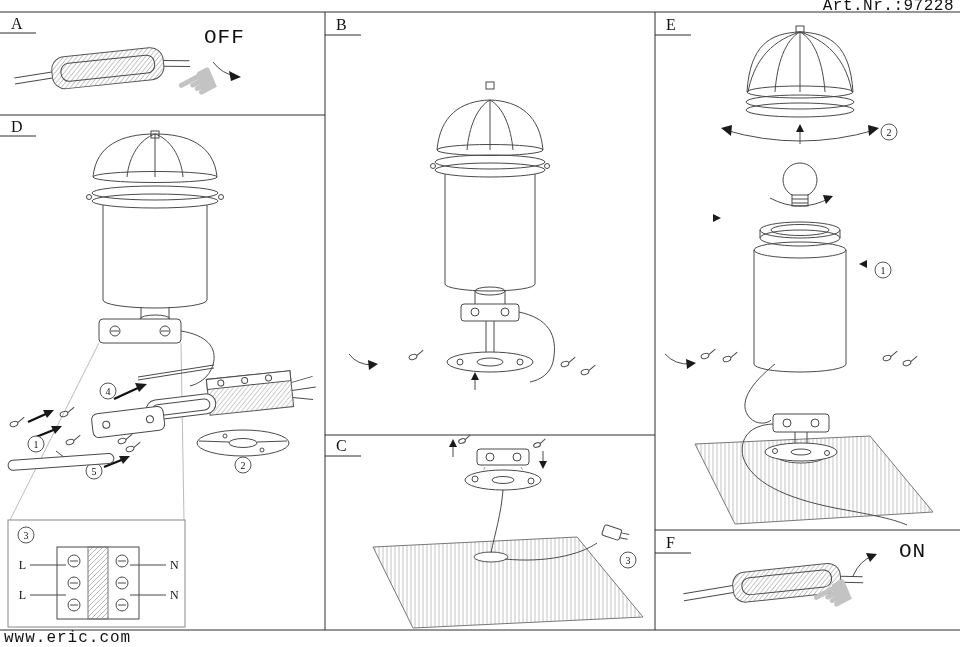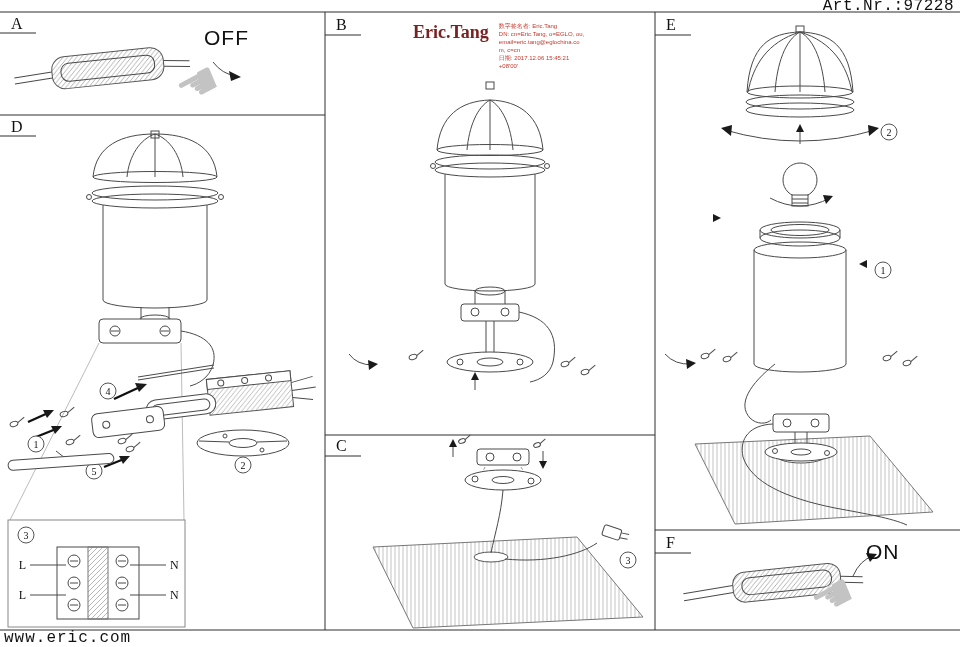--- a/index.html
+++ b/index.html
@@ -4,21 +4,21 @@
 <style>
   *{margin:0;padding:0;box-sizing:border-box}
   html,body{width:960px;height:647px;background:#fff;overflow:hidden}
   body{font-family:"Liberation Serif",serif;color:#111;position:relative}
   .page{position:absolute;inset:0;background:#fff}
   .panel{position:absolute}
   svg{position:absolute;left:0;top:0;overflow:visible}
   .artnr{position:absolute;top:-3px;right:6px;font-family:"Liberation Mono",monospace;font-size:16px;letter-spacing:.5px}
   .website{position:absolute;bottom:0px;left:4px;font-family:"Liberation Mono",monospace;font-size:16px;letter-spacing:1px}
   .panel-letter{position:absolute;font-size:16px;font-family:"Liberation Serif",serif;z-index:5}
-  .action-label{position:absolute;font-size:21px;letter-spacing:1px;font-family:Liberation Sans, sans-serif;z-index:5}
+  .action-label{position:absolute;font-size:21px;letter-spacing:1px;font-family:Liberation Mono, monospace;z-index:5}
   .hand{position:absolute;color:#c3c3c3;font-family:"DejaVu Sans",sans-serif;z-index:4;user-select:none}
   .sig{position:absolute;display:flex;gap:10px;align-items:flex-start;z-index:5}
   .sig-name{font-size:18px;font-weight:bold;color:#7a2222;white-space:nowrap}
   .sig-lines{font-size:6px;line-height:1.35;color:#c0392b;font-family:"Liberation Sans",sans-serif;white-space:nowrap}
   
   .ln{stroke:#4a4a4a;fill:none;stroke-width:1}
   .lt{stroke:#a9a9a9;fill:none;stroke-width:.8}
   .fw{fill:#fff;stroke:#4a4a4a;stroke-width:1}
   .bold{stroke:#111;fill:none;stroke-width:2.4}
   .blk{fill:#1a1a1a;stroke:none}
@@ -236,31 +236,20 @@
         <path class="ln" d="M 30,450 L 66,450 M 30,480 L 66,480 M 166,450 L 130,450 M 166,480 L 130,480"></path>
         <text class="term-label" x="26" y="454" text-anchor="end">L</text>
         <text class="term-label" x="26" y="484" text-anchor="end">L</text>
         <text class="term-label" x="170" y="454">N</text>
         <text class="term-label" x="170" y="484">N</text>
       </g>
     </svg>
   </div>
 
   <div class="panel" style="left:325px;top:12px;width:330px;height:423px">
-    <div class="sig" style="left:88px;top:10px">
-      <div class="sig-name">Eric.Tang</div>
-      <div class="sig-lines">
-        <div>数字签名者: Eric.Tang</div>
-        <div>DN: cn=Eric.Tang, o=EGLO, ou,</div>
-        <div>email=eric.tang@eglochina.co</div>
-        <div>m, c=cn</div>
-        <div>日期: 2017.12.06 15:45:21</div>
-        <div>+08'00'</div>
-      </div>
-    </div>
     <svg width="330" height="423">
       <g>
         <rect x="161" y="70" width="8" height="7" class="fw"></rect>
         <path class="ln" d="M 112,138 C 115,104 135,89 165,88 C 195,89 215,104 218,138"></path>
         <path class="ln" d="M 165,88 C 152,95 144,115 142,138 M 165,88 C 178,95 186,115 188,138 M 165,88 L 165,138"></path>
         <ellipse cx="165" cy="138" rx="53" ry="5.5" class="ln"></ellipse>
         <ellipse cx="165" cy="150" rx="55" ry="7" class="ln"></ellipse>
         <ellipse cx="165" cy="158" rx="55" ry="7" class="ln"></ellipse>
         <circle cx="108" cy="154" r="2.5" class="ln"></circle>
           <circle cx="222" cy="154" r="2.5" class="ln"></circle>
@@ -464,17 +453,17 @@
         <path class="ln" d="M 28,53 L 78,50 M 28,60 L 78,57"></path>
         <rect x="78" y="38" width="108" height="30" rx="12" fill="url(#hF)" stroke="#555"></rect>
         <rect x="87" y="44" width="90" height="17" rx="8" class="ln"></rect>
         <path class="ln" d="M 186,52 L 208,55 M 186,58 L 208,61"></path>
       </g>
       <g>
         <path class="ln" stroke-width="1.6" d="M 198,46 Q 205,30 218,26"></path>
         <polygon class="blk" points="222,24 211,23 215,32"></polygon>
       </g>
     </svg>
-    <div class="action-label" style="left:211px;top:10px">ON</div>
+    <div class="action-label" style="left:244px;top:10px">ON</div>
     <span class="hand" style="left:156px;top:38px;font-size:48px;transform:rotate(-28deg)">☚</span>
   </div>
 
 </div>
 
 </body></html>

